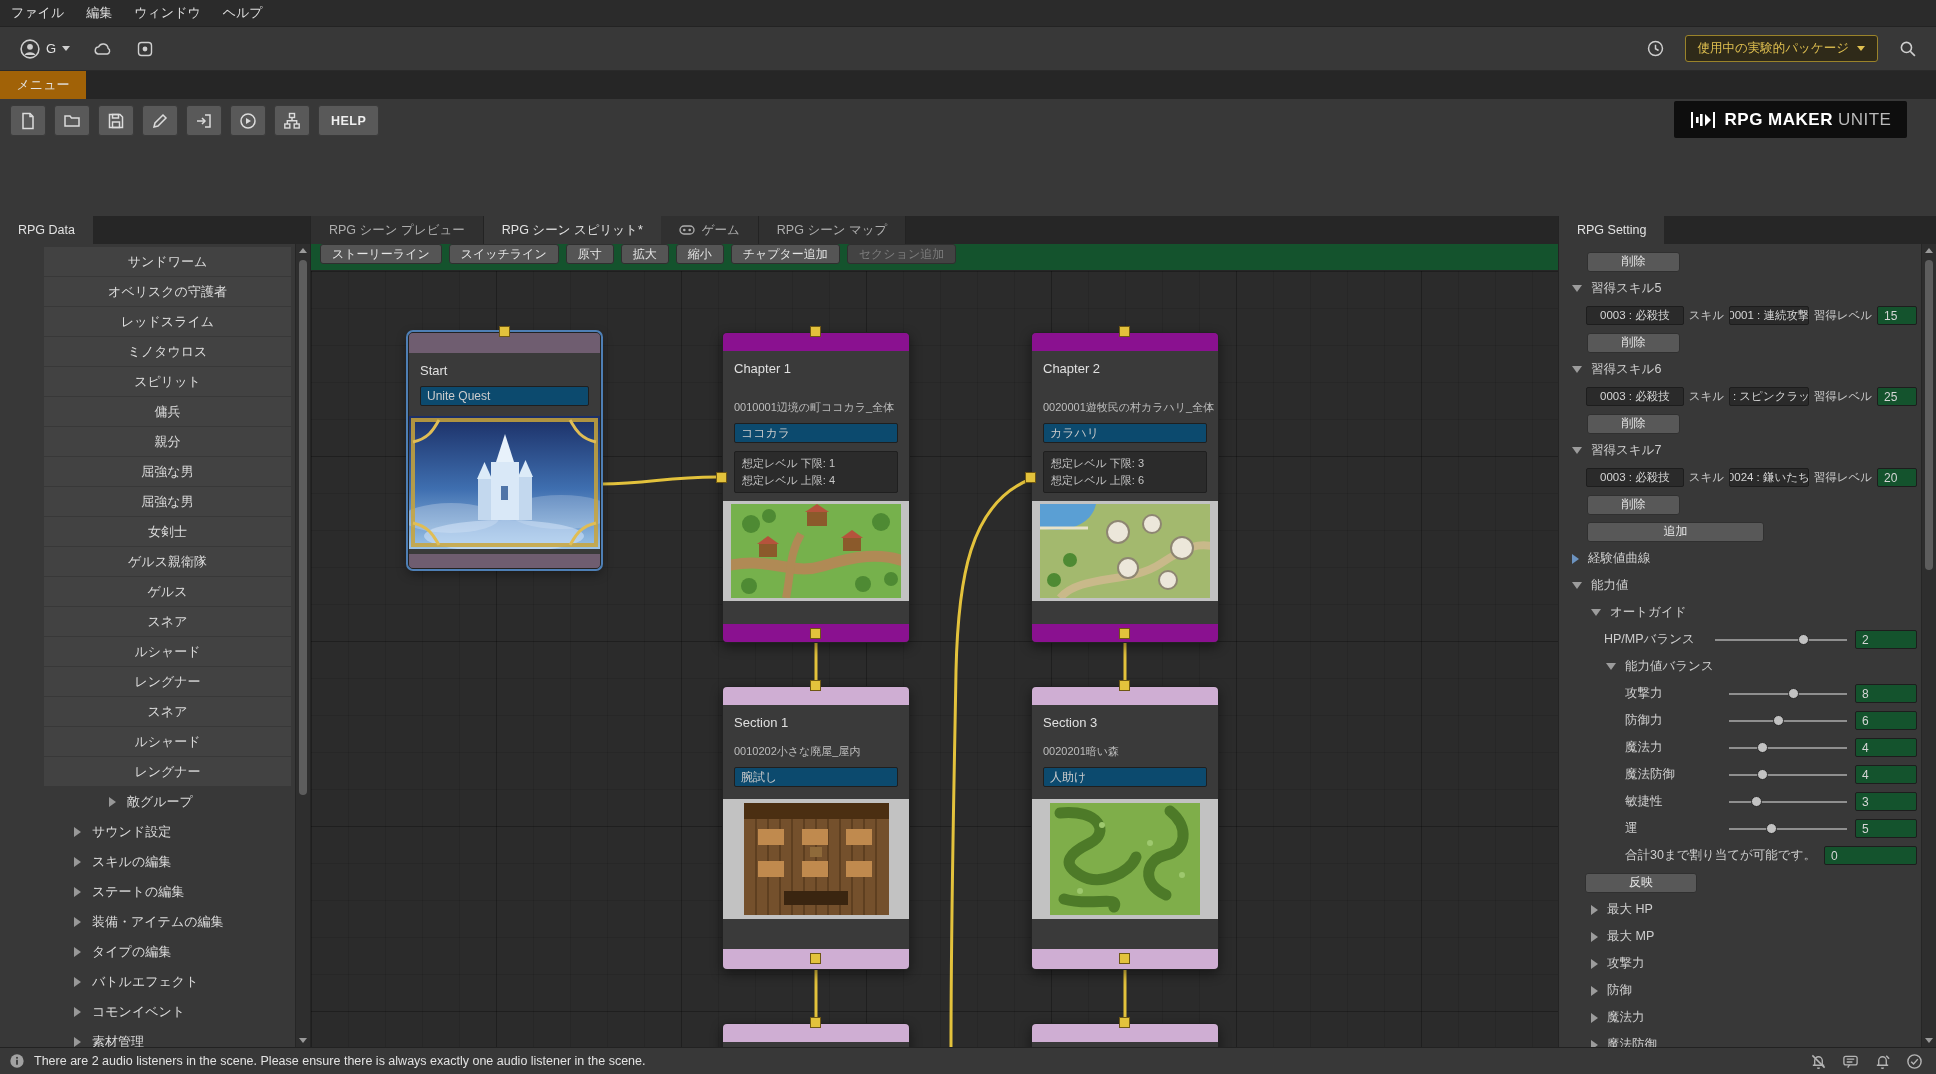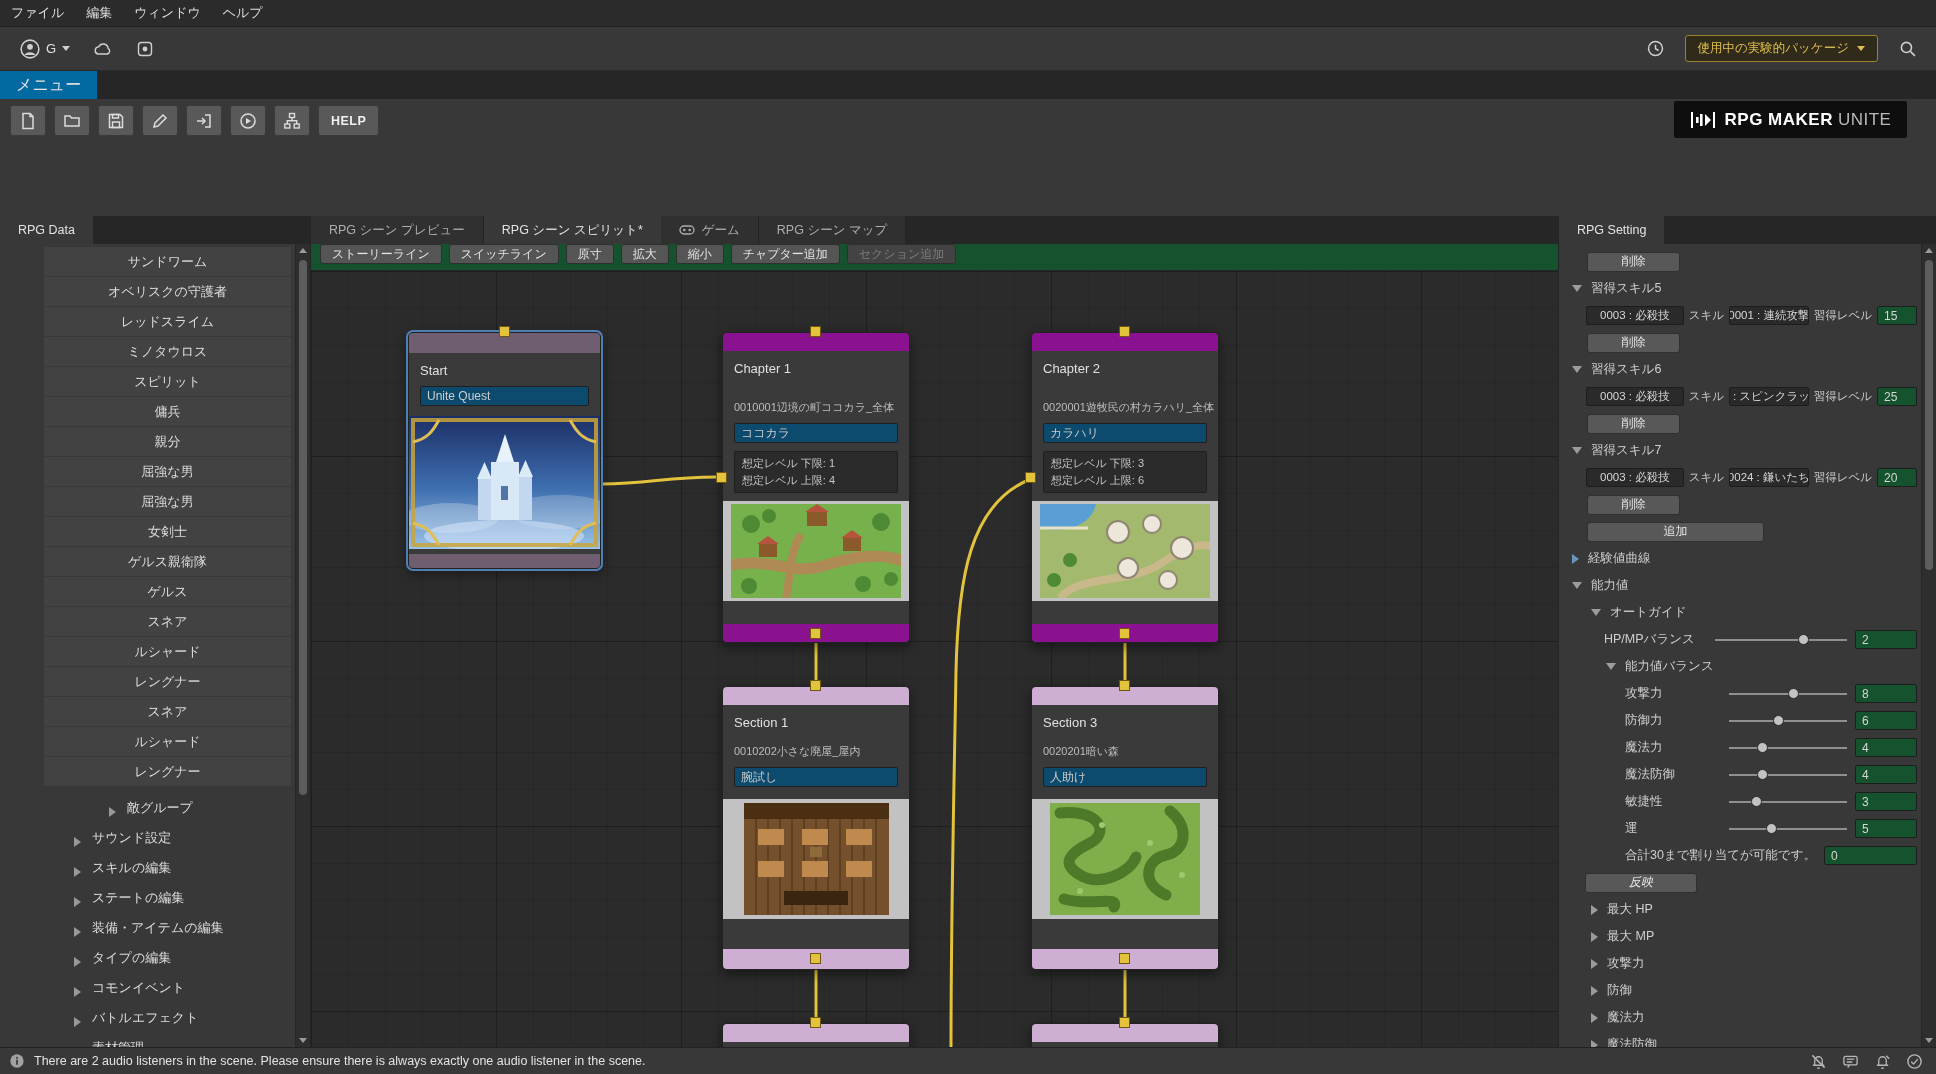--- a/index.html
+++ b/index.html
@@ -15,21 +15,21 @@
   .topbar { position:absolute; top:27px; left:0; right:0; height:44px; background:#383838; border-bottom:1px solid #2a2a2a; display:flex; align-items:center; padding:0 14px; gap:12px; }
   .tb-icon { width:30px; height:28px; display:flex; align-items:center; justify-content:center; border-radius:3px; }
   .account { display:flex; align-items:center; gap:6px; padding:2px 6px; border-radius:3px; }
   .caret-down { width:0; height:0; border-top:5px solid #cfcfcf; border-left:4px solid transparent; border-right:4px solid transparent; }
   .topbar-right { margin-left:auto; display:flex; align-items:center; gap:14px; }
   .pkg-btn { height:27px; padding:0 12px; display:flex; align-items:center; gap:8px; background:#2f2a19; border:1px solid #9a832a; border-radius:3px; color:#e0c050; font-size:12.5px; }
   .pkg-btn .caret-down { border-top-color:#e0c050; }
 
   
   .tabstrip1 { position:absolute; top:71px; left:0; right:0; height:28px; background:#262626; display:flex; }
-  .menu-tab { min-width:86px; padding:0 16px; height:28px; background:#0369a1; display:flex; align-items:center; justify-content:center; font-size:16px; color:#e3e3e3; }
+  .menu-tab { min-width:86px; padding:0 16px; height:28px; background:#a16207; display:flex; align-items:center; justify-content:center; font-size:13px; color:#e3e3e3; }
 
   
   .icon-toolbar { position:absolute; top:99px; left:0; right:0; height:43px; background:#383838; display:flex; align-items:center; gap:8px; padding-left:10px; }
   .tool-btn { width:36px; height:31px; background:#595959; border:1px solid #3a3a3a; border-radius:3px; display:flex; align-items:center; justify-content:center; }
   .help-btn { width:auto; padding:0 12px; font-size:12.5px; font-weight:bold; color:#efefef; letter-spacing:.5px; }
   .logo { position:absolute; right:29px; top:2px; width:233px; height:37px; background:#0e0e0e; border-radius:2px; display:flex; align-items:center; justify-content:center; gap:9px; }
   .logo-bold { font-size:17px; font-weight:bold; color:#ffffff; letter-spacing:.5px; }
   .logo-light { font-size:17px; font-weight:normal; color:#b9b9b9; letter-spacing:.5px; margin-left:-4px; }
 
   
@@ -37,21 +37,21 @@
   .panel-tab { background:#383838; padding:0 18px; display:flex; align-items:center; gap:7px; font-size:12.5px; color:#e2e2e2; }
   .panel-tab.inactive { background:#303030; color:#adadad; border-right:1px solid #232323; }
 
   .panel-left  { position:absolute; left:0;     top:216px; width:311px;  bottom:27px; background:#383838; border-right:1px solid #242424; overflow:hidden; }
   .panel-center{ position:absolute; left:311px; top:216px; width:1247px; bottom:27px; background:#383838; overflow:hidden; }
   .panel-right { position:absolute; left:1558px; top:216px; right:0;     bottom:27px; background:#383838; border-left:1px solid #242424; overflow:hidden; }
 
   
   .rd-list { position:absolute; top:28px; left:0; right:15px; bottom:0; overflow:hidden; padding-top:3px; }
   .rd-item { height:29px; margin:0 4px 1px 44px; background:#424242; display:flex; align-items:center; justify-content:center; font-size:13px; color:#dcdcdc; }
-  .rd-tree-row { height:30px; display:flex; align-items:flex-end; padding-left:74px; gap:11px; font-size:13px; color:#dcdcdc; }
+  .rd-tree-row { height:30px; display:flex; align-items:center; padding-left:74px; gap:11px; font-size:13px; color:#dcdcdc; }
   .rd-tree-row.deep { padding-left:109px; }
   .tri-r { width:0; height:0; border-left:7px solid #989898; border-top:5px solid transparent; border-bottom:5px solid transparent; }
 
   .vscroll { position:absolute; top:28px; right:0; width:15px; bottom:0; background:#2e2e2e; border-left:1px solid #262626; }
   .vthumb { position:absolute; left:3px; right:3px; background:#5d5d5d; border-radius:5px; }
   .scroll-arrow { position:absolute; left:0; right:0; height:13px; display:flex; align-items:center; justify-content:center; }
   .sa-up { top:0; } .sa-down { bottom:0; }
   .sa-tri-up { width:0;height:0;border-bottom:5px solid #9a9a9a;border-left:4px solid transparent;border-right:4px solid transparent; }
   .sa-tri-down { width:0;height:0;border-top:5px solid #9a9a9a;border-left:4px solid transparent;border-right:4px solid transparent; }
 
@@ -337,26 +337,26 @@
           <span>装備・アイテムの編集</span>
         </div>
 
         <div class="rd-tree-row">
           <span class="tri-r"></span>
           <span>タイプの編集</span>
         </div>
 
         <div class="rd-tree-row">
           <span class="tri-r"></span>
-          <span>コモンイベント</span>
+          <span>バトルエフェクト</span>
         </div>
 
         <div class="rd-tree-row">
           <span class="tri-r"></span>
-          <span>バトルエフェクト</span>
+          <span>コモンイベント</span>
         </div>
 
         <div class="rd-tree-row">
           <span class="tri-r"></span>
           <span>素材管理</span>
         </div>
 
     </div>
     <div class="vscroll">
       <div class="scroll-arrow sa-up">
@@ -696,21 +696,21 @@
           <div class="slider" style="width:118px; margin-right:8px;">
             <div class="thumb" style="left: 36%;"></div>
           </div>
           <div class="numfield" style="width:62px;">5</div>
         </div>
 
       <div class="row" style="padding-left:66px; padding-right:4px;">
         <span class="lbl">合計30まで割り当てが可能です。</span>
         <div class="numfield" style="flex:1; margin-left:8px;">0</div>
       </div>
-      <div class="row" style="padding-left:26px;font-style:italic;">
+      <div class="row" style="padding-left:26px;">
         <div class="btn" style="width:112px;">反映</div>
       </div>
 
         <div class="row fold2">
           <span class="f-tri-r"></span>
           <span class="lbl">最大 HP</span>
         </div>
 
         <div class="row fold2">
           <span class="f-tri-r"></span>

